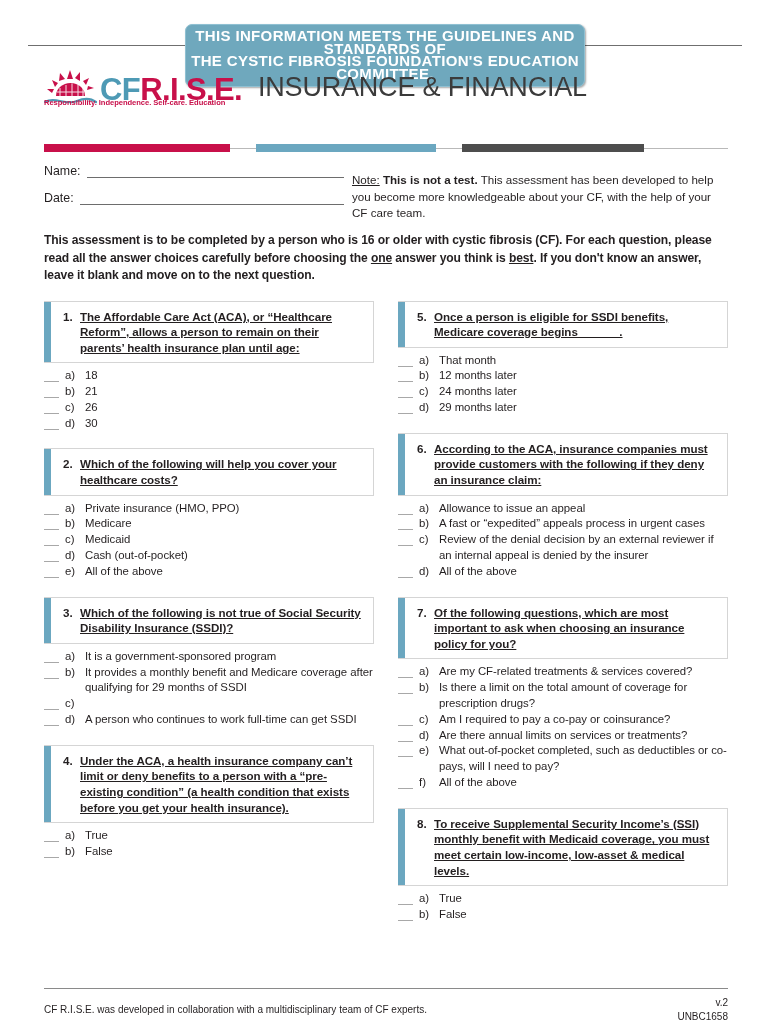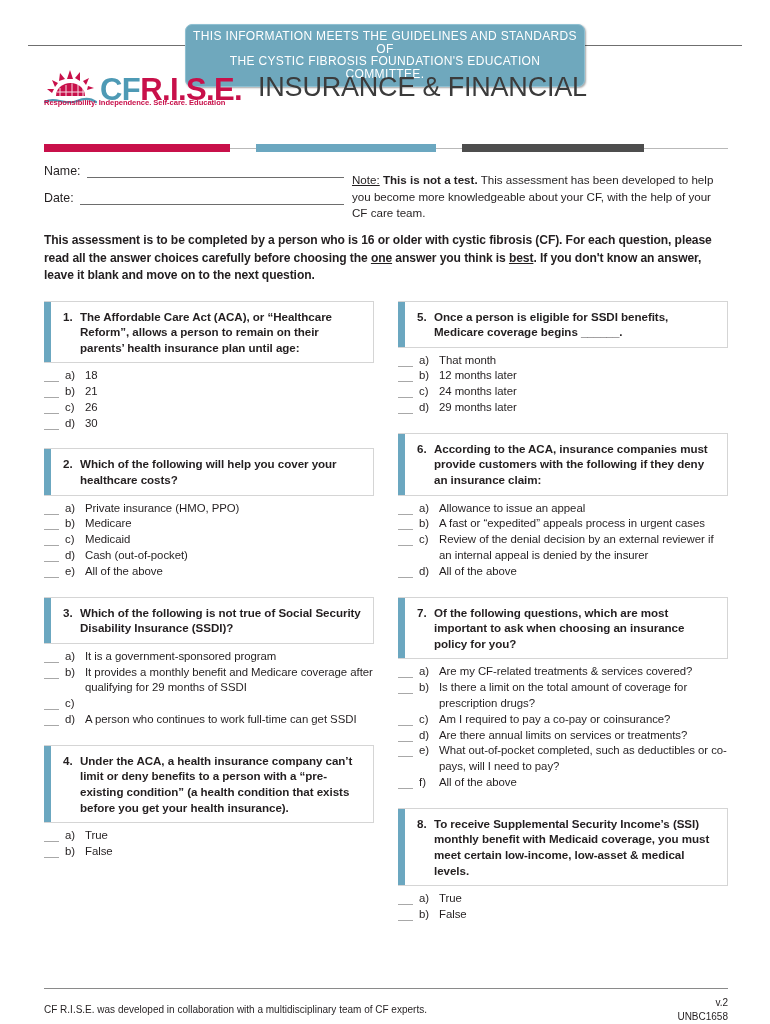--- a/index.html
+++ b/index.html
@@ -47,22 +47,22 @@
     width: 400px;
     background: #6fa8bd;
     border: 1px solid #8fc0d2;
     border-radius: 7px;
     box-shadow: 1px 1px 2px rgba(0,0,0,0.35);
     padding: 5px 4px 6px;
     text-align: center;
   }
   .banner div {
     color: #ffffff;
-    font-size: 12px;
-    font-weight: normal;
+    font-size: 15px;
+    font-weight: bold;
     letter-spacing: 0.35px;
     line-height: 12.5px;
   }
 
   
   .masthead {
     position: relative;
     height: 72px;
     margin-top: 10px;
     padding-left: 27px;
@@ -216,20 +216,21 @@
     font-size: 11.6px;
     font-weight: bold;
     line-height: 15.6px;
   }
   .qtext {
     flex: 1;
     font-size: 11.6px;
     font-weight: bold;
     line-height: 15.6px;
     letter-spacing: -0.05px;
+    text-decoration: underline;
   }
 
   .answers {
     margin-top: 5px;
     padding-left: 0;
   }
   .answer {
     display: flex;
     align-items: flex-start;
     font-size: 11.4px;

